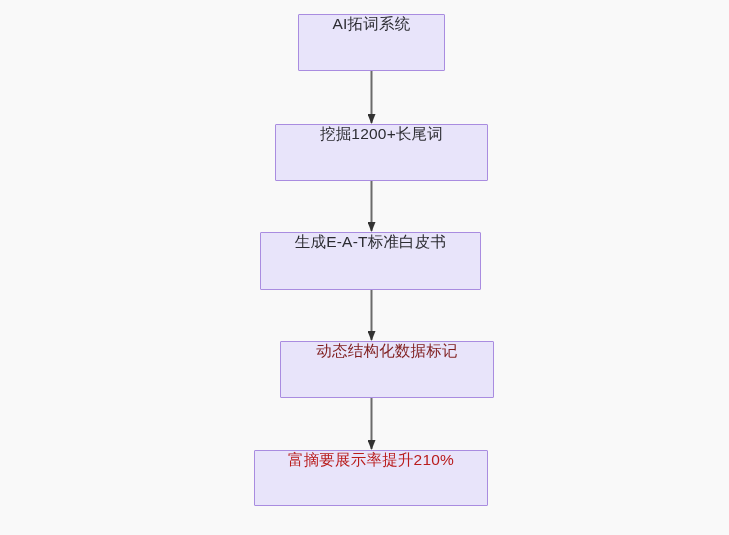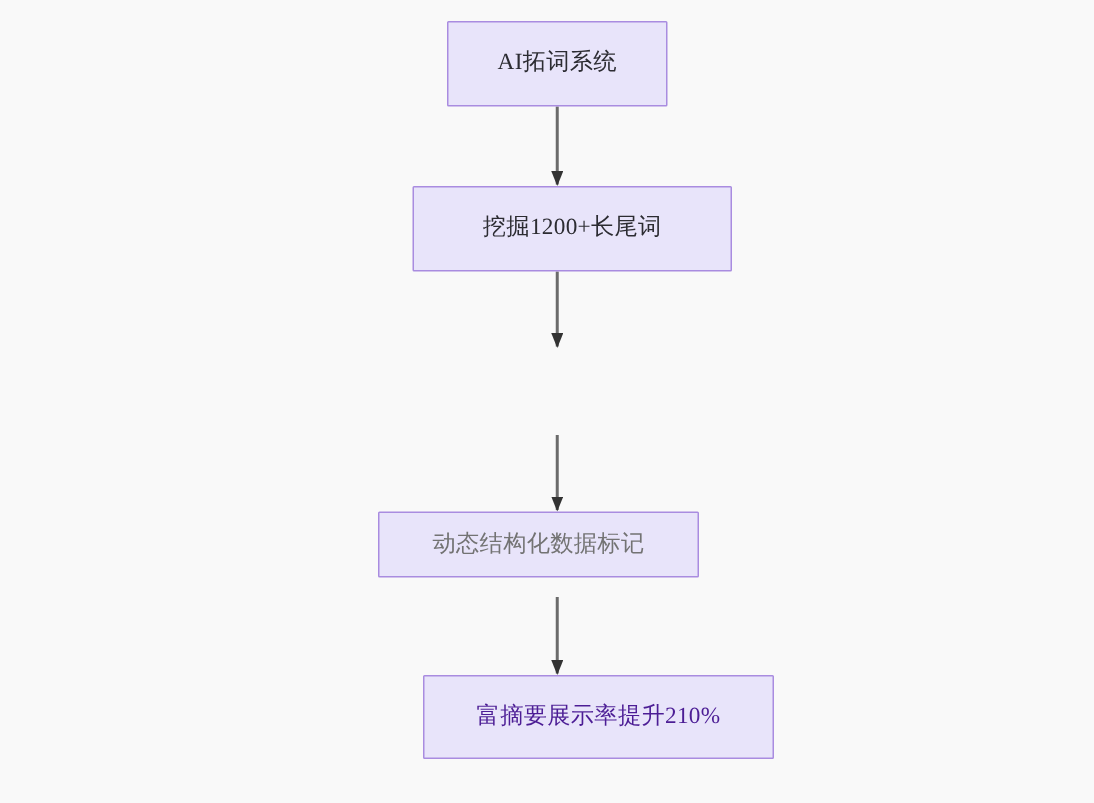--- a/index.html
+++ b/index.html
@@ -25,29 +25,28 @@
     width: 729px;
     height: 535px;
   }
   .node {
     position: absolute;
     box-sizing: border-box;
     background: #e8e4fa;
     border: 1.4px solid #a98ce0;
     border-radius: 1px;
     display: flex;
-    align-items: center;
+    align-items: flex-start;
     justify-content: center;
     color: #2c2c32;
     font-size: 15.5px;
     line-height: 1.2;
     letter-spacing: 0.2px;
     white-space: nowrap;
     z-index: 2;
-    font-family: Liberation Serif, serif;
   }
   .node-label {
     display: block;
     text-align: center;
   }
 </style>
 </head>
 <body style="background: rgb(249, 249, 249);">
 
 <div id="flowchart-canvas">
@@ -65,22 +64,25 @@
   </svg>
 
   <div class="node" id="n1" style="left: 298px; top: 14px; width: 147px; height: 57px; background: rgb(232, 228, 250); border-color: rgb(169, 140, 224); color: rgb(44, 44, 50);">
     <span class="node-label">AI拓词系统</span>
   </div>
 
   <div class="node" id="n2" style="left: 275px; top: 124px; width: 213px; height: 57px; background: rgb(232, 228, 250); border-color: rgb(169, 140, 224); color: rgb(44, 44, 50);">
     <span class="node-label">挖掘1200+长尾词</span>
   </div>
 
+  <div class="node" id="n3" style="left: 260px; top: 232px; width: 221px; height: 58px; background: rgb(232, 228, 250); border-color: rgb(169, 140, 224); color: rgb(44, 44, 50);">
+    <span class="node-label">生成E-A-T标准白皮书</span>
+  </div>
 
-  <div class="node" id="n4" style="left: 252px; top: 341px; width: 214px; height: 44px; background: rgb(232, 228, 250); border-color: rgb(169, 140, 224); color: #737373;">
+  <div class="node" id="n4" style="left: 280px; top: 341px; width: 214px; height: 57px; background: rgb(232, 228, 250); border-color: rgb(169, 140, 224); color: #7f1d1d;">
     <span class="node-label">动态结构化数据标记</span>
   </div>
 
-  <div class="node" id="n5" style="left: 254px; top: 450px; width: 234px; height: 56px; background: rgb(232, 228, 250); border-color: rgb(169, 140, 224); color: #4c1d95; margin-left: 28px;">
+  <div class="node" id="n5" style="left: 254px; top: 450px; width: 234px; height: 56px; background: rgb(232, 228, 250); border-color: rgb(169, 140, 224); color: #b91c1c;">
     <span class="node-label">富摘要展示率提升210%</span>
   </div>
 
 </div>
 
 </body></html>

